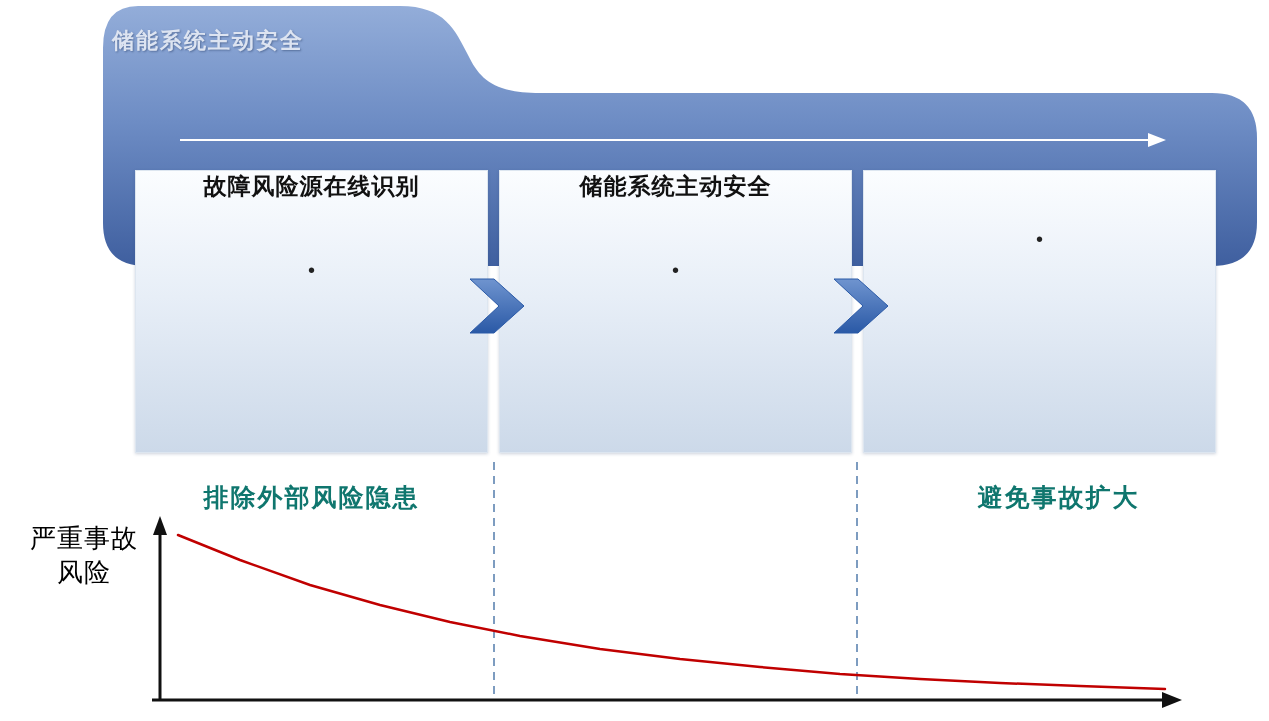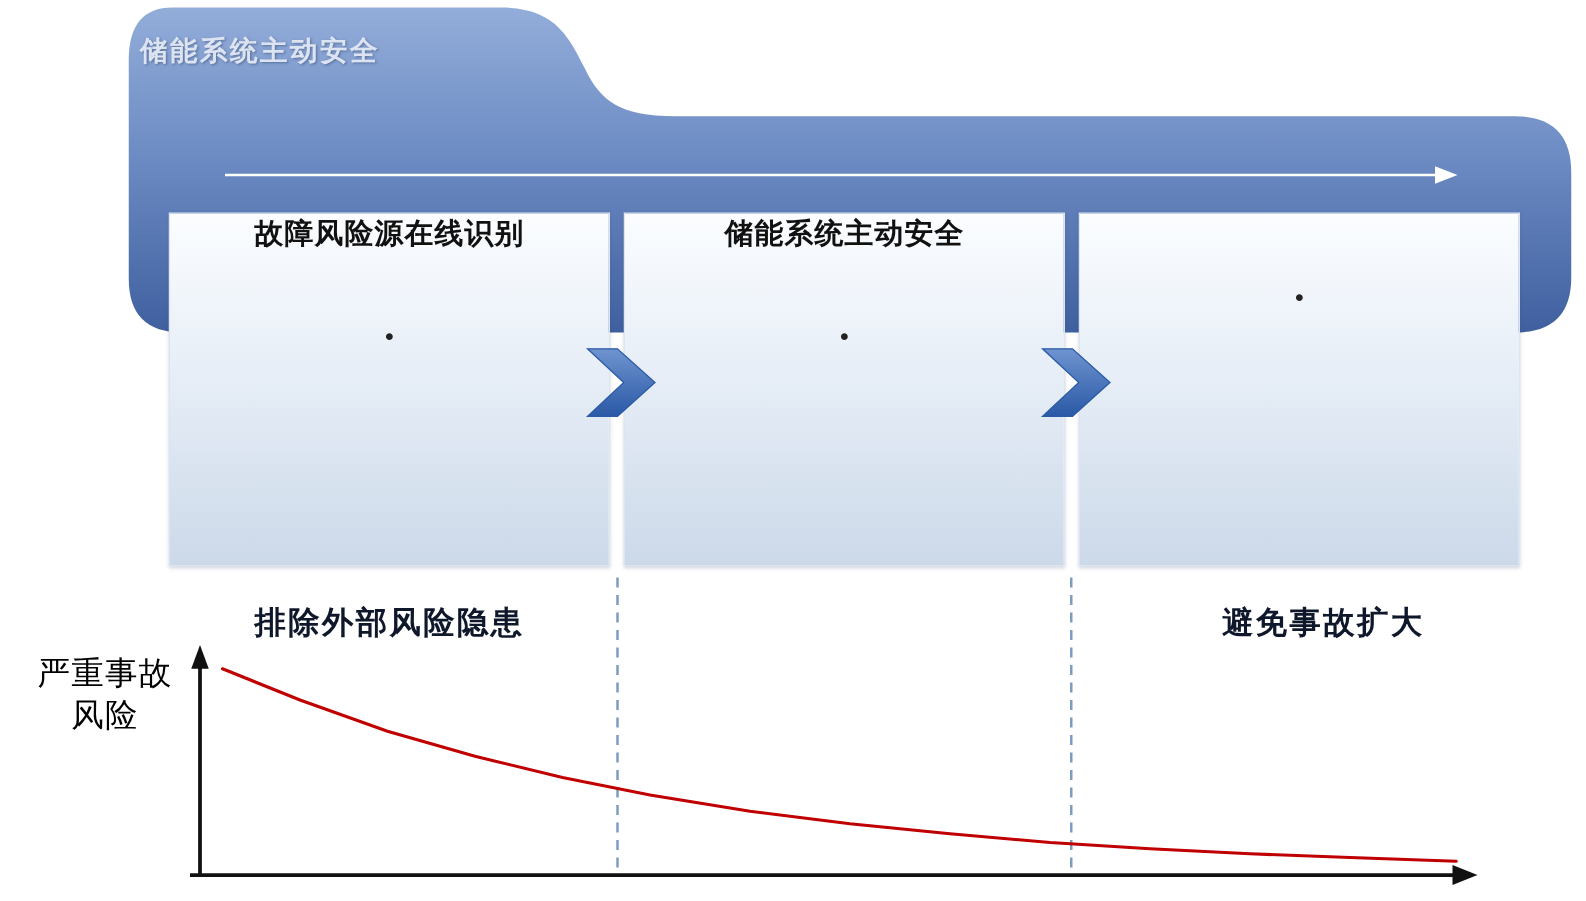--- a/index.html
+++ b/index.html
@@ -42,21 +42,21 @@
     letter-spacing:0.5px;
   }
   .stage-1 .bullet-text{max-width:178px;}
   .stage-2 .bullet-text{max-width:218px;}
   .stage-3 .bullet-text{max-width:198px;}
   .chevron{position:absolute;z-index:3;width:62px;height:60px;}
   .chev-1{left:467px;top:276px;}
   .chev-2{left:831px;top:276px;}
   .outcome-label{
     position:absolute;top:481px;width:353px;text-align:center;
-    color:#0f172a;font-size:25px;font-weight:bold;letter-spacing:2px;
+    color:#0f766e;font-size:25px;font-weight:bold;letter-spacing:2px;
     z-index:2;
   }
   .lab-1{left:135px;}
   .lab-2{left:499px;}
   .lab-3{left:882px;}
   .y-axis-label{
     position:absolute;left:20px;top:522px;width:128px;text-align:center;
     color:#000;font-size:26px;line-height:1.3;letter-spacing:1px;z-index:2;
   }
 </style>

